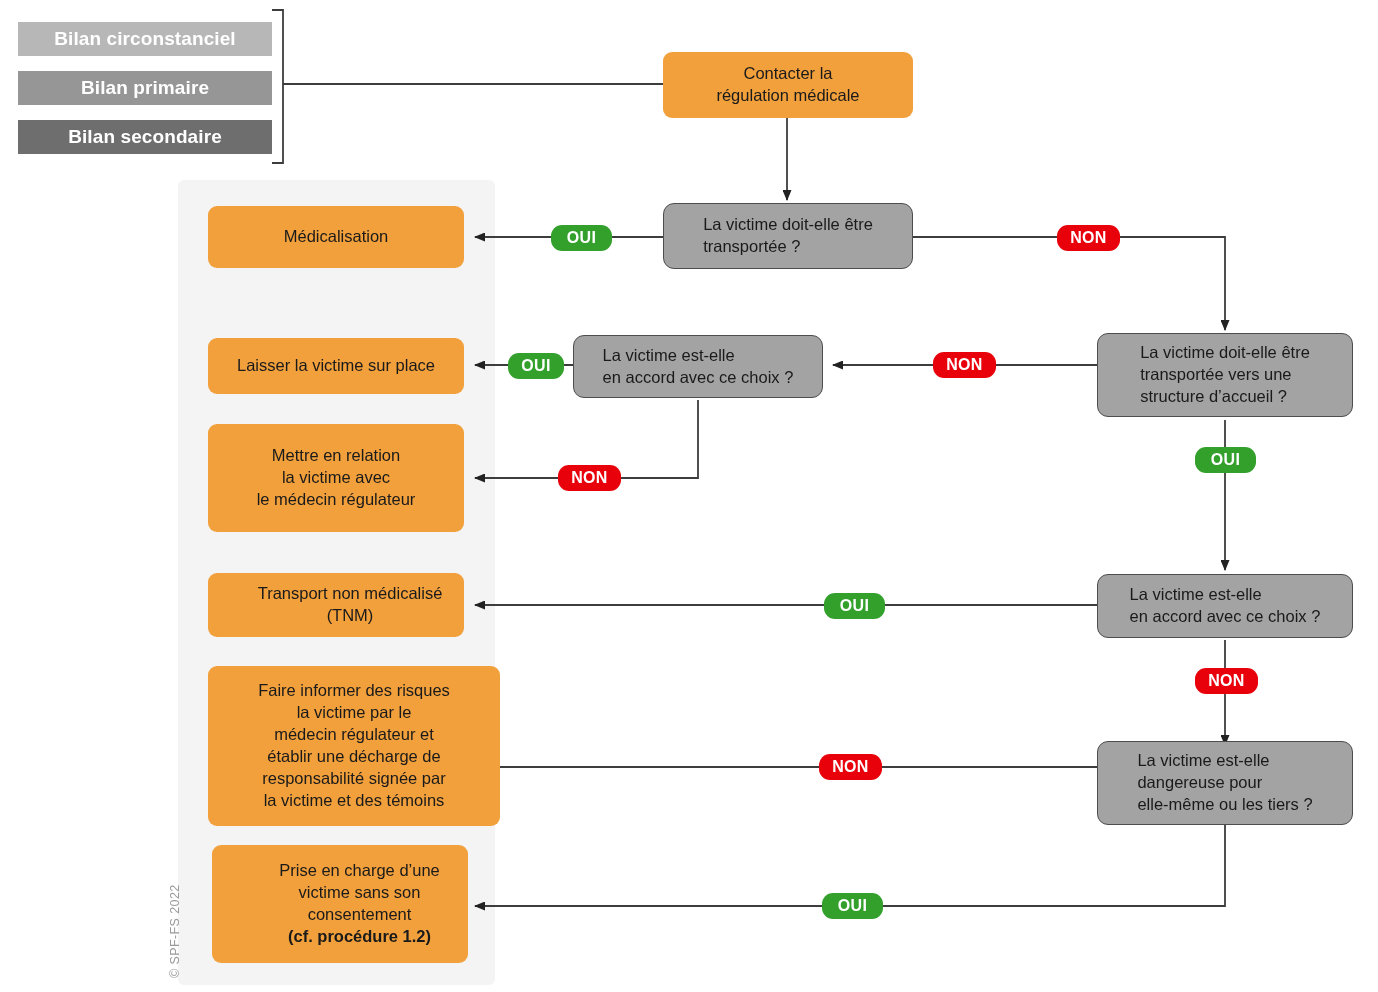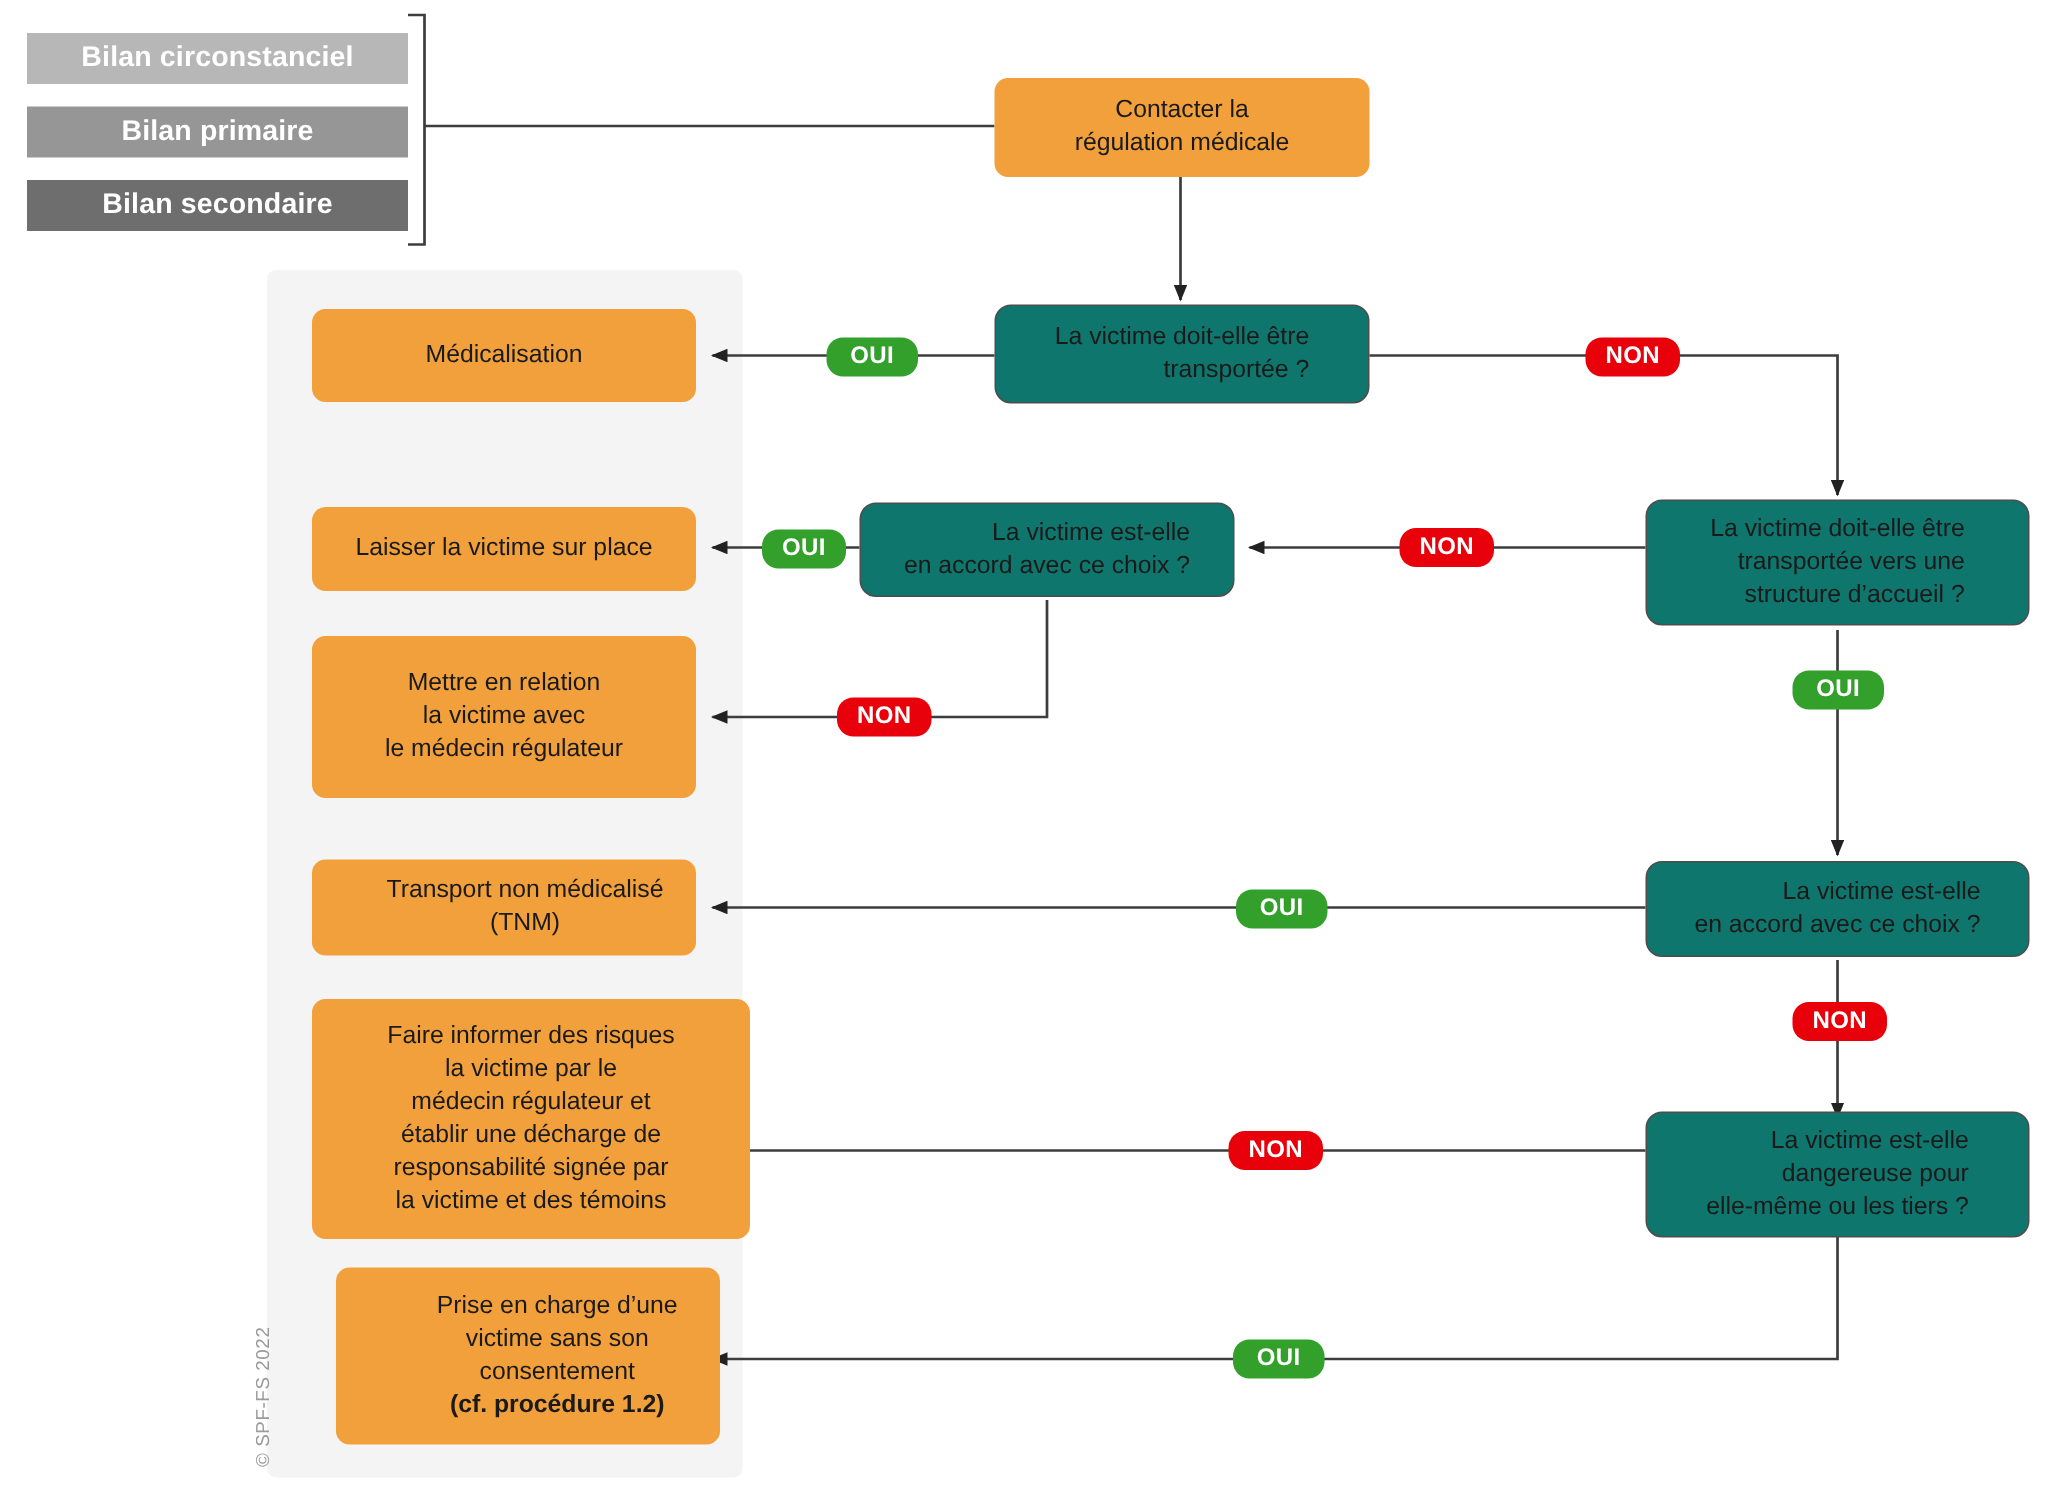--- a/index.html
+++ b/index.html
@@ -53,27 +53,27 @@
     font-size: 16.5px;
     line-height: 1.33;
     padding: 4px 8px;
     box-sizing: border-box;
   }
   .action-box.bold-last .last-line { font-weight: bold; }
 
   
   .decision-box {
     position: absolute;
-    background: #0f766e;
+    background: #a3a3a3;
     border: 1.6px solid #4d4d4d;
     border-radius: 11px;
     display: flex;
     align-items: center;
     justify-content: center;
-    text-align: right;
+    text-align: left;
     color: #1a1a1a;
     font-size: 16.5px;
     line-height: 1.32;
     padding: 4px 8px;
     box-sizing: border-box;
   }
 
   
   .badge {
     position: absolute;
@@ -236,21 +236,21 @@
     <div>
       <div>Faire informer des risques</div>
       <div>la victime par le</div>
       <div>médecin régulateur et</div>
       <div>établir une décharge de</div>
       <div>responsabilité signée par</div>
       <div>la victime et des témoins</div>
     </div>
   </div>
 
-  <div class="action-box bold-last" style="left:224px; top:845px; width:256px; height:118px;padding-left:47px;">
+  <div class="action-box bold-last" style="left:212px; top:845px; width:256px; height:118px;padding-left:47px;">
     <div>
       <div>Prise en charge d’une</div>
       <div>victime sans son</div>
       <div>consentement</div>
       <div class="last-line">(cf. procédure 1.2)</div>
     </div>
   </div>
 
   <div class="badge oui" style="left:551px; top:225px; width:61px; height:26px;">OUI</div>
 

